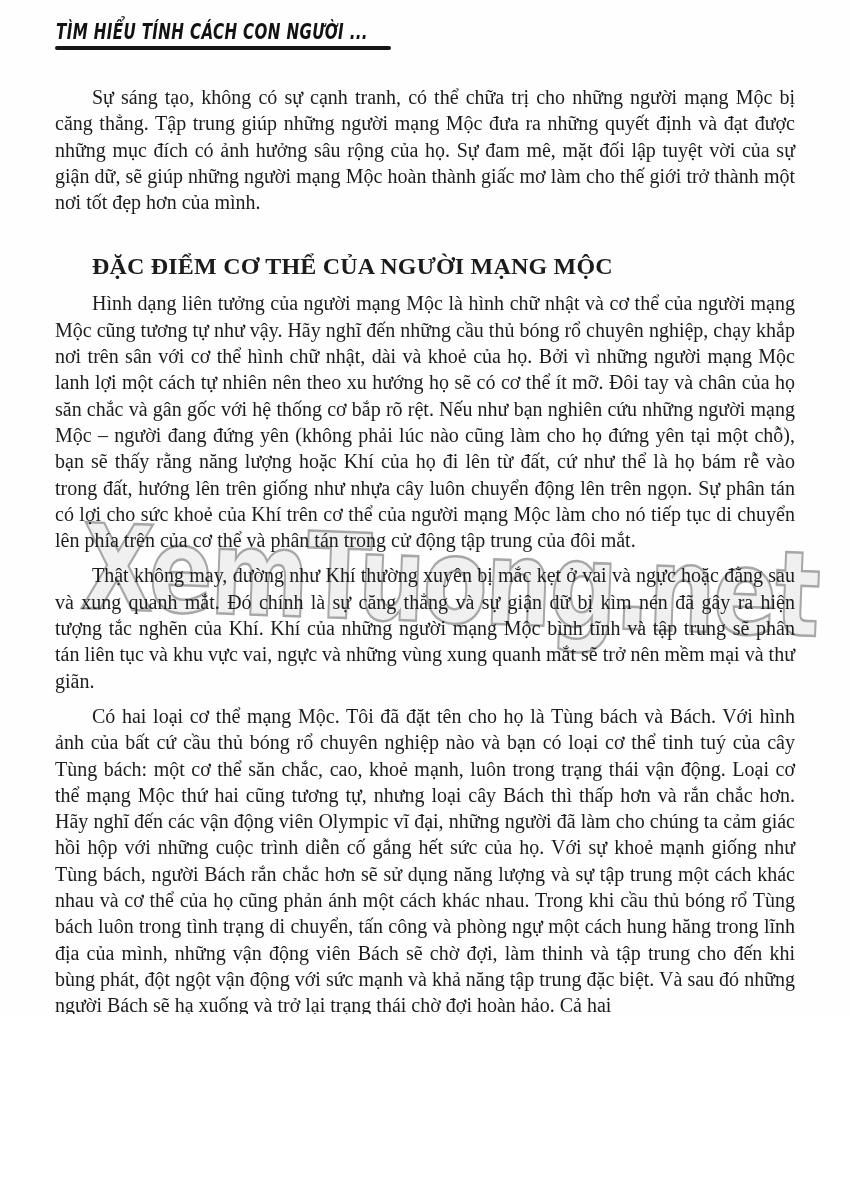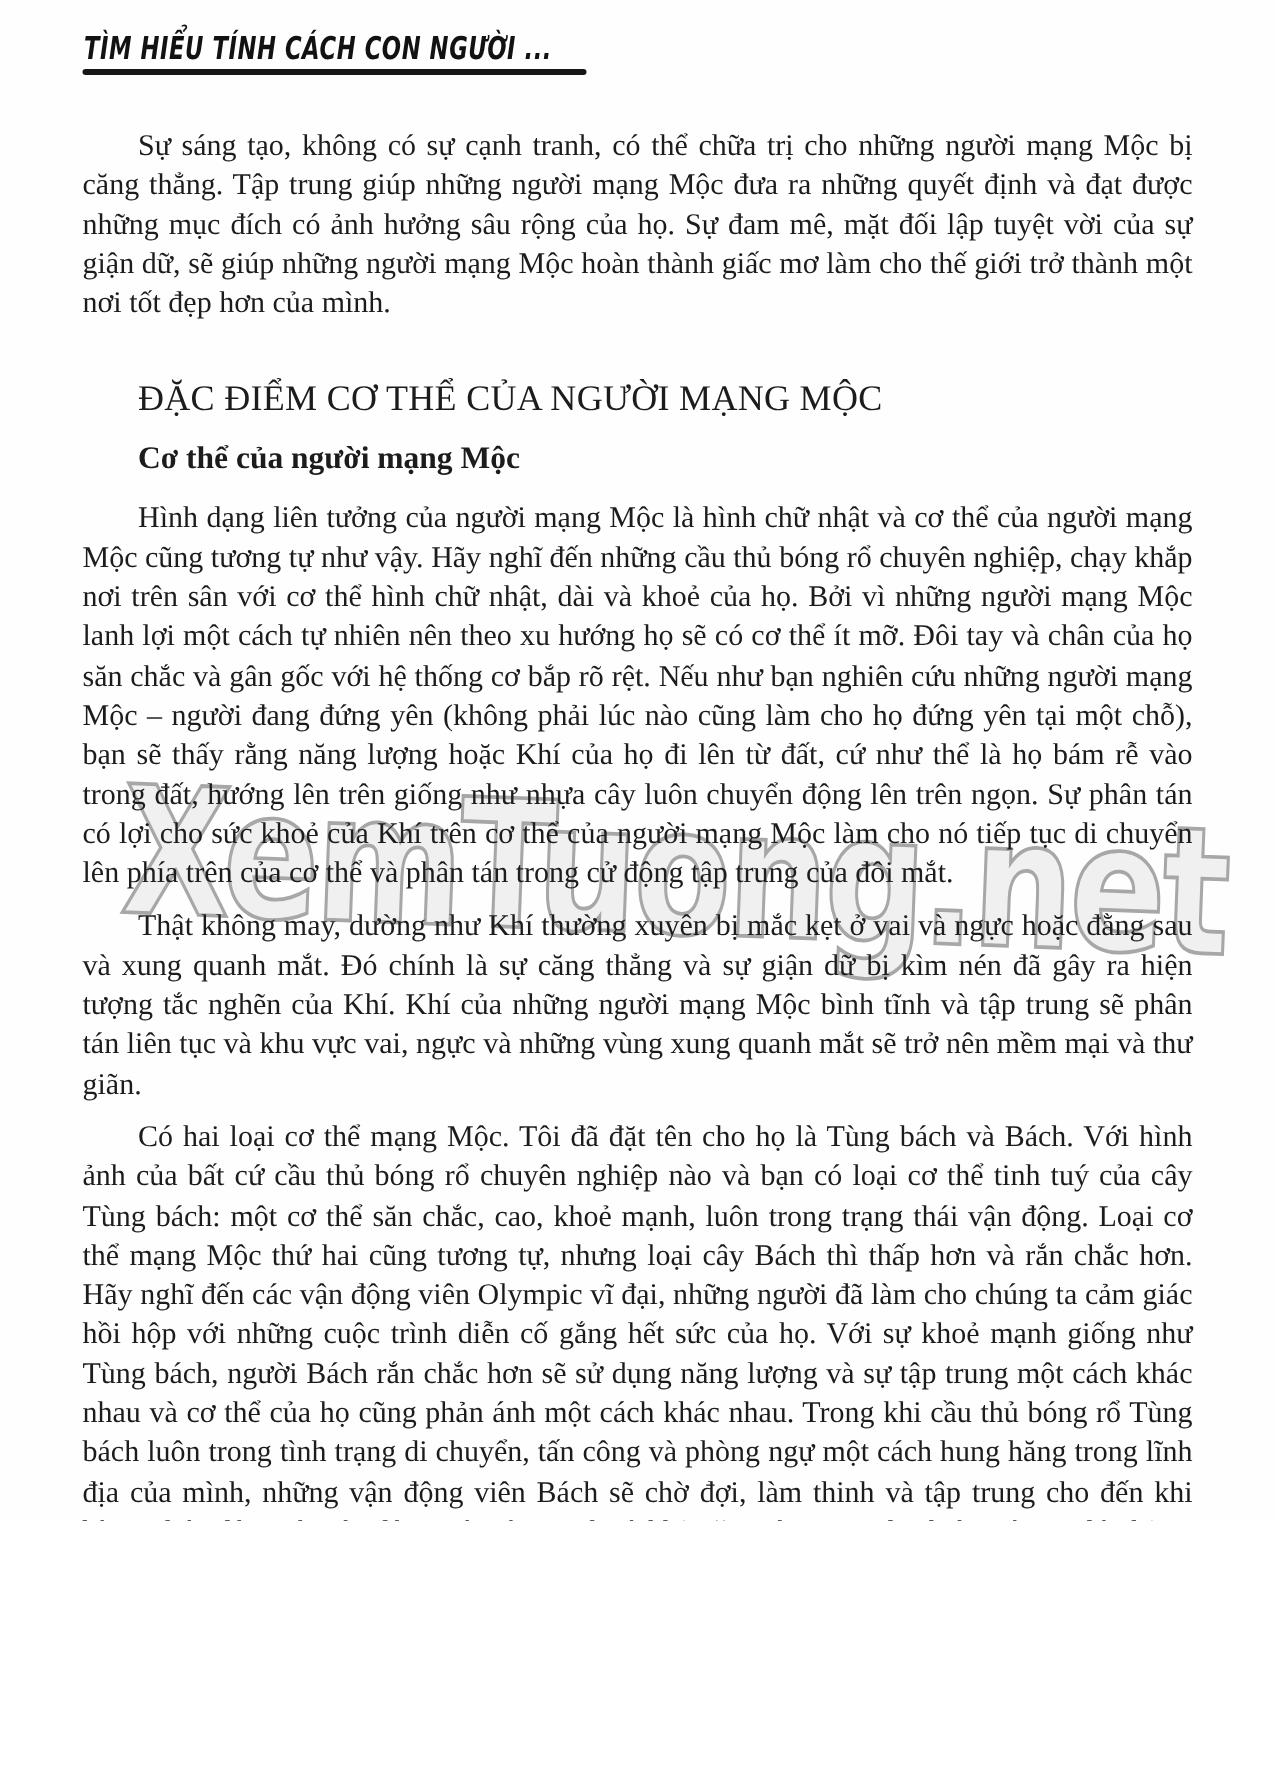--- a/index.html
+++ b/index.html
@@ -28,21 +28,21 @@
     pointer-events:none;
   }
   .content {
     position:absolute; left:55px; top:76px; width:740px; z-index:2;
     font-size:20px; line-height:26.3px; text-align:justify;
   }
   .content p { margin:9px 0 0 0; text-indent:37px; }
   .content p.first { margin-top:8px; }
   .sec-h {
     margin:36px 0 0 37px; font-size:24px; line-height:30px;
-    font-weight:normal; letter-spacing:0.2px; text-align:left;
+    font-weight:bold; letter-spacing:0.2px; text-align:left;
   }
   .sec-sub {
     margin:11px 0 13px 37px; font-size:21px; line-height:27px;
     font-weight:bold; text-align:left;
   }
   .b { font-weight:normal; }
   .footer {
     position:absolute; left:0; top:1140px; width:850px; z-index:2;
     display:flex; justify-content:center;
   }
@@ -63,21 +63,20 @@
 
   <div class="hdr">TÌM HIỂU TÍNH CÁCH CON NGƯỜI ...</div>
   <div class="hdr-line"></div>
 
   <div class="watermark" style="-webkit-text-stroke: 2.5px rgb(167, 167, 167);">XemTuong.net</div>
 
   <div class="content">
     <p class="first"><span>Sự sáng tạo, không có sự cạnh tranh, có thể chữa trị cho những người mạng Mộc bị căng thẳng. Tập trung giúp những người mạng Mộc đưa ra những quyết định và đạt được những mục đích có ảnh hưởng sâu rộng của họ. Sự đam mê, mặt đối lập tuyệt vời của sự giận dữ, sẽ giúp những người mạng Mộc hoàn thành giấc mơ làm cho thế giới trở thành một nơi tốt đẹp hơn của mình.</span></p>
 
     <div class="sec-h">ĐẶC ĐIỂM CƠ THỂ CỦA NGƯỜI MẠNG MỘC</div>
-    <div class="sec-sub">Cơ thể của người mạng Mộc</div>
 
     <p><span>Hình dạng liên tưởng của người mạng Mộc là hình chữ nhật và cơ thể của người mạng Mộc cũng tương tự như vậy. Hãy nghĩ đến những cầu thủ bóng rổ chuyên nghiệp, chạy khắp nơi trên sân với cơ thể hình chữ nhật, dài và khoẻ của họ. Bởi vì những người mạng Mộc lanh lợi một cách tự nhiên nên theo xu hướng họ sẽ có cơ thể ít mỡ. Đôi tay và chân của họ săn chắc và gân gốc với hệ thống cơ bắp rõ rệt. Nếu như bạn nghiên cứu những người mạng Mộc – người đang đứng yên (không phải lúc nào cũng làm cho họ đứng yên tại một chỗ), bạn sẽ thấy rằng năng lượng hoặc Khí của họ đi lên từ đất, cứ như thể là họ bám rễ vào trong đất, hướng lên trên giống như nhựa cây luôn chuyển động lên trên ngọn. Sự phân tán có lợi cho sức khoẻ của Khí trên cơ thể của người mạng Mộc làm cho nó tiếp tục di chuyển lên phía trên của cơ thể và phân tán trong cử động tập trung của đôi mắt.</span></p>
     <p><span>Thật không may, dường như Khí thường xuyên bị mắc kẹt ở vai và ngực hoặc đằng sau và xung quanh mắt. Đó chính là sự căng thẳng và sự giận dữ bị kìm nén đã gây ra hiện tượng tắc nghẽn của Khí. Khí của những người mạng Mộc bình tĩnh và tập trung sẽ phân tán liên tục và khu vực vai, ngực và những vùng xung quanh mắt sẽ trở nên mềm mại và thư giãn.</span></p>
     <p><span>Có hai loại cơ thể mạng Mộc. Tôi đã đặt tên cho họ là </span><span class="b">Tùng bách</span><span> và </span><span class="b">Bách</span><span>. Với hình ảnh của bất cứ cầu thủ bóng rổ chuyên nghiệp nào và bạn có loại cơ thể tinh tuý của cây </span><span class="b">Tùng bách</span><span>: một cơ thể săn chắc, cao, khoẻ mạnh, luôn trong trạng thái vận động. Loại cơ thể mạng Mộc thứ hai cũng tương tự, nhưng loại cây Bách thì thấp hơn và rắn chắc hơn. Hãy nghĩ đến các vận động viên Olympic vĩ đại, những người đã làm cho chúng ta cảm giác hồi hộp với những cuộc trình diễn cố gắng hết sức của họ. Với sự khoẻ mạnh giống như </span><span class="b">Tùng bách</span><span>, người Bách rắn chắc hơn sẽ sử dụng năng lượng và sự tập trung một cách khác nhau và cơ thể của họ cũng phản ánh một cách khác nhau. Trong khi cầu thủ bóng rổ </span><span class="b">Tùng bách</span><span> luôn trong tình trạng di chuyển, tấn công và phòng ngự một cách hung hăng trong lĩnh địa của mình, những vận động viên Bách sẽ chờ đợi, làm thinh và tập trung cho đến khi bùng phát, đột ngột vận động với sức mạnh và khả năng tập trung đặc biệt. Và sau đó những người Bách sẽ hạ xuống và trở lại trạng thái chờ đợi hoàn hảo. Cả hai</span></p>
   </div>
 
   <div class="footer">
     <span class="footer-text"><span>Qúy vị hãy vào trang chủ </span><span style="color: rgb(90, 90, 90);">XemTuong.net</span><span> để xem thêm nhiều mục hay khác</span></span>
   </div>
 

